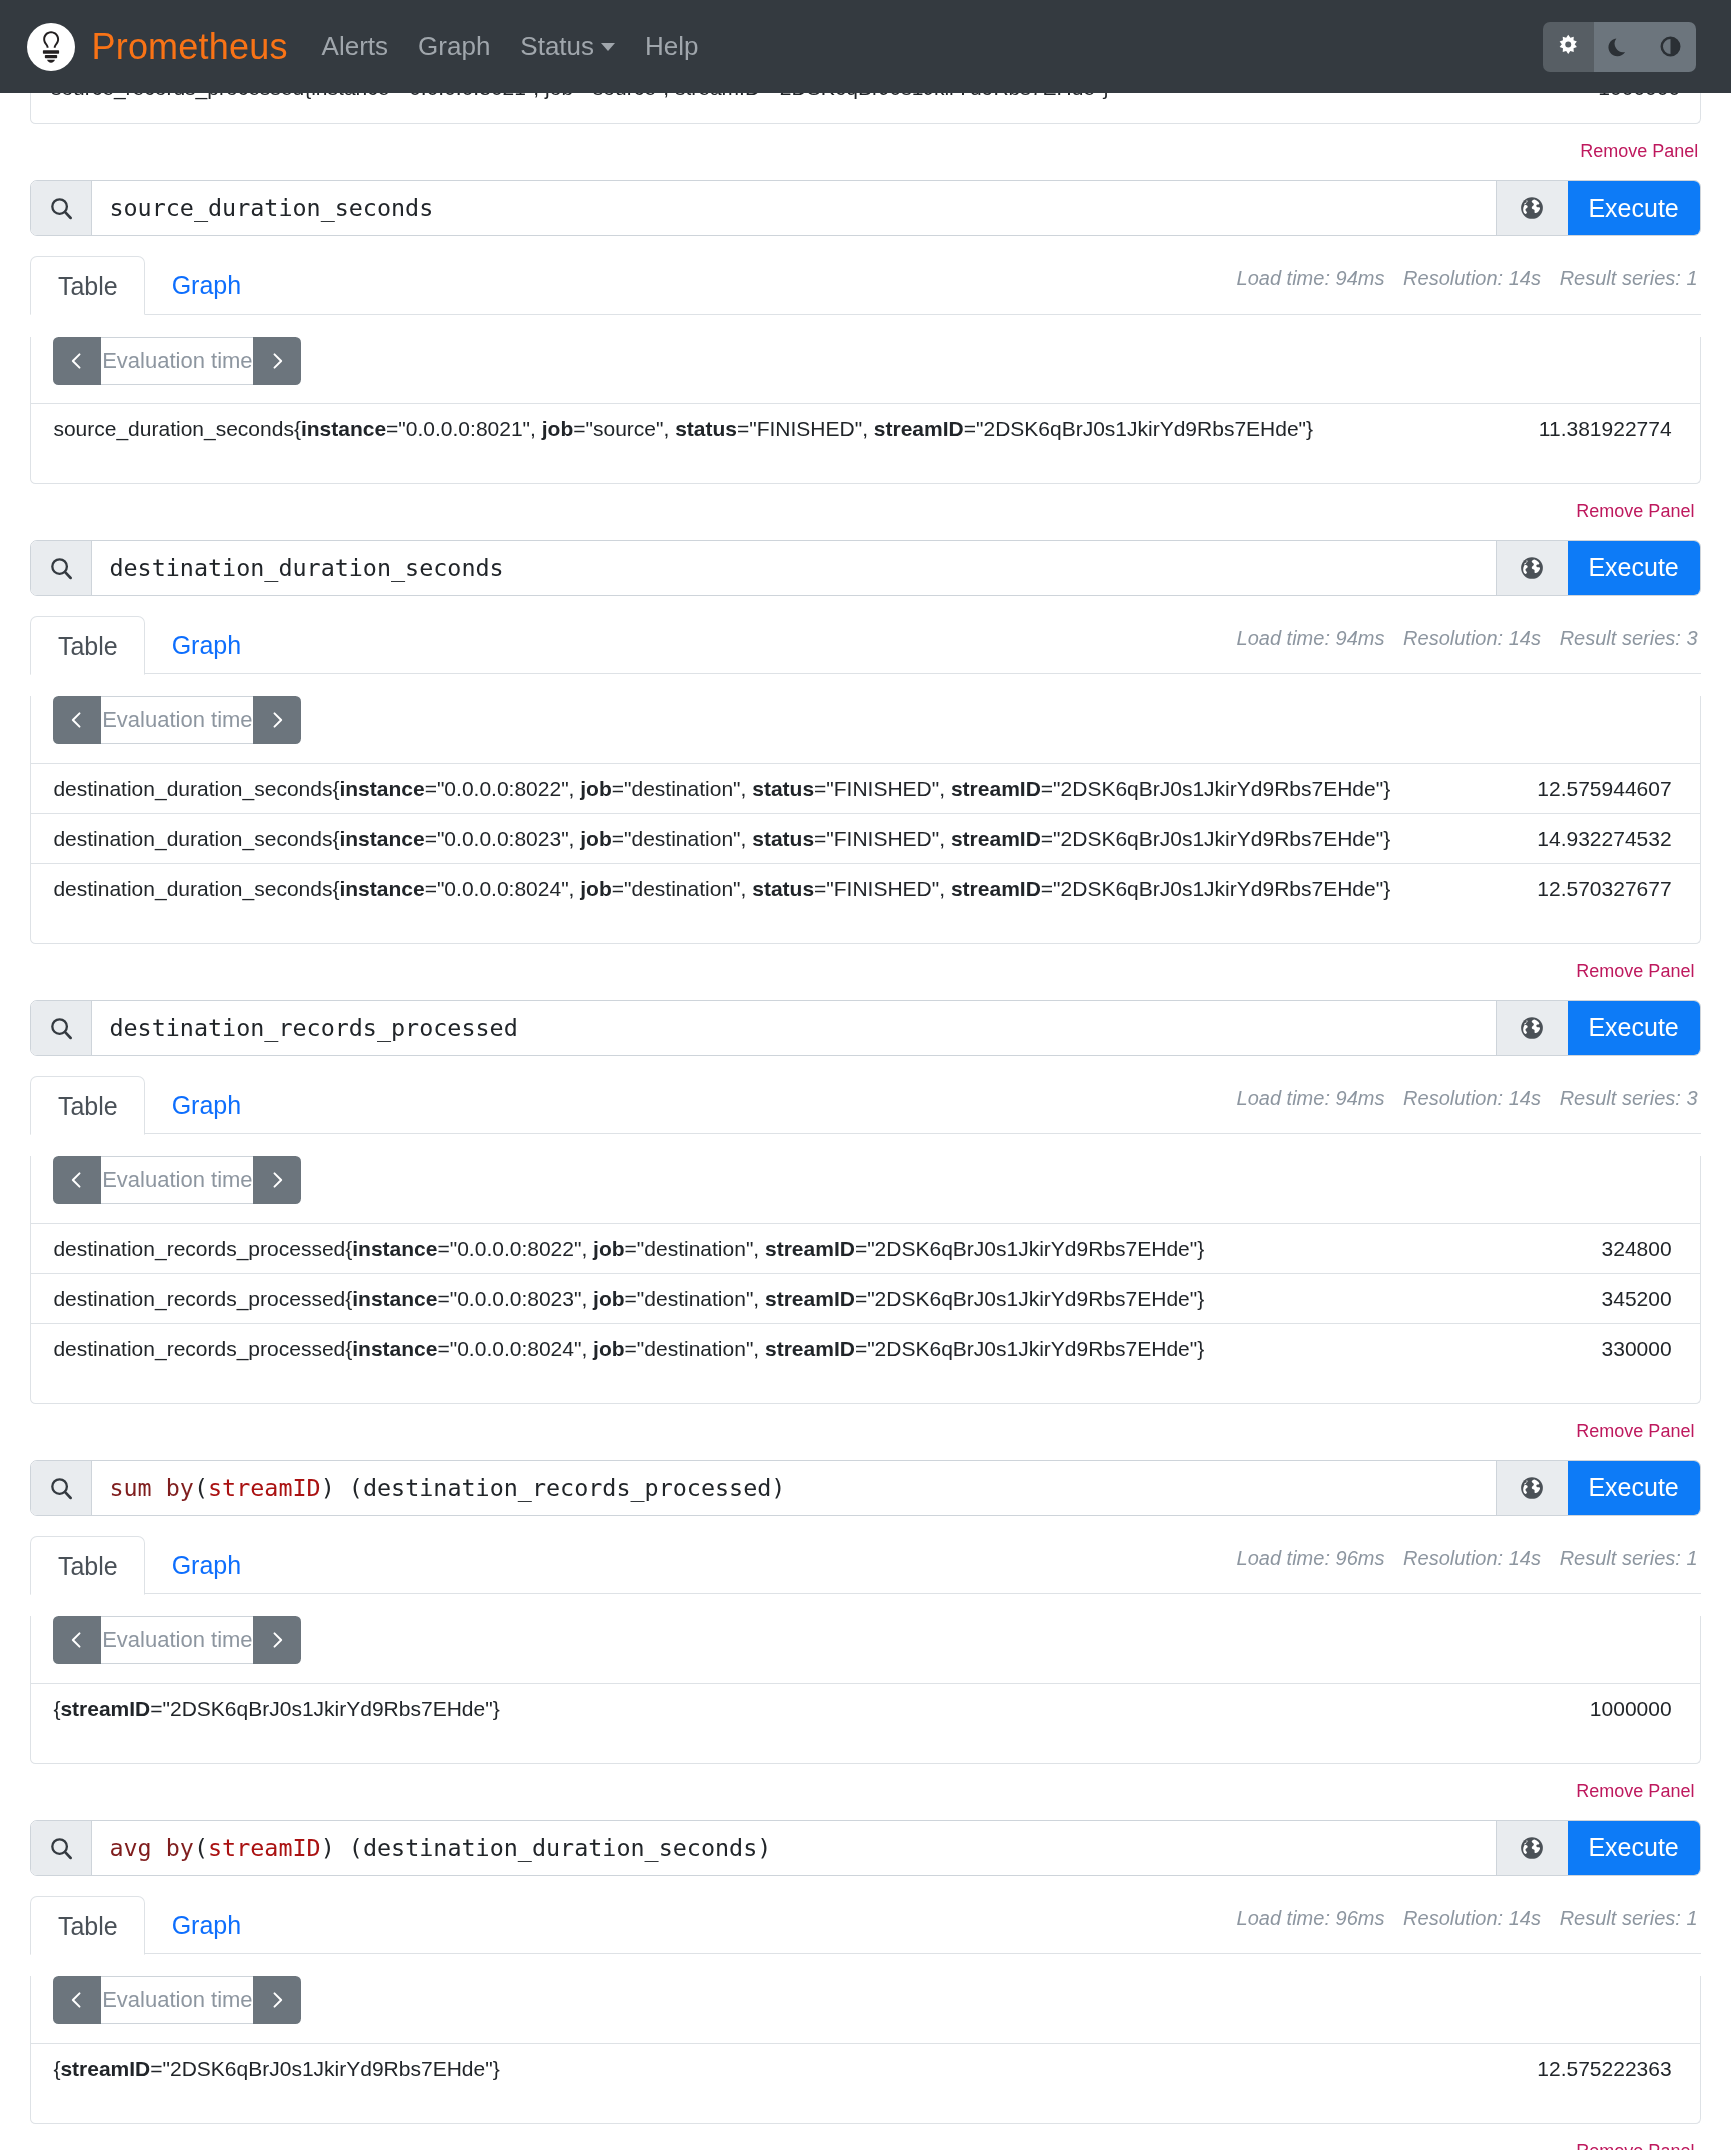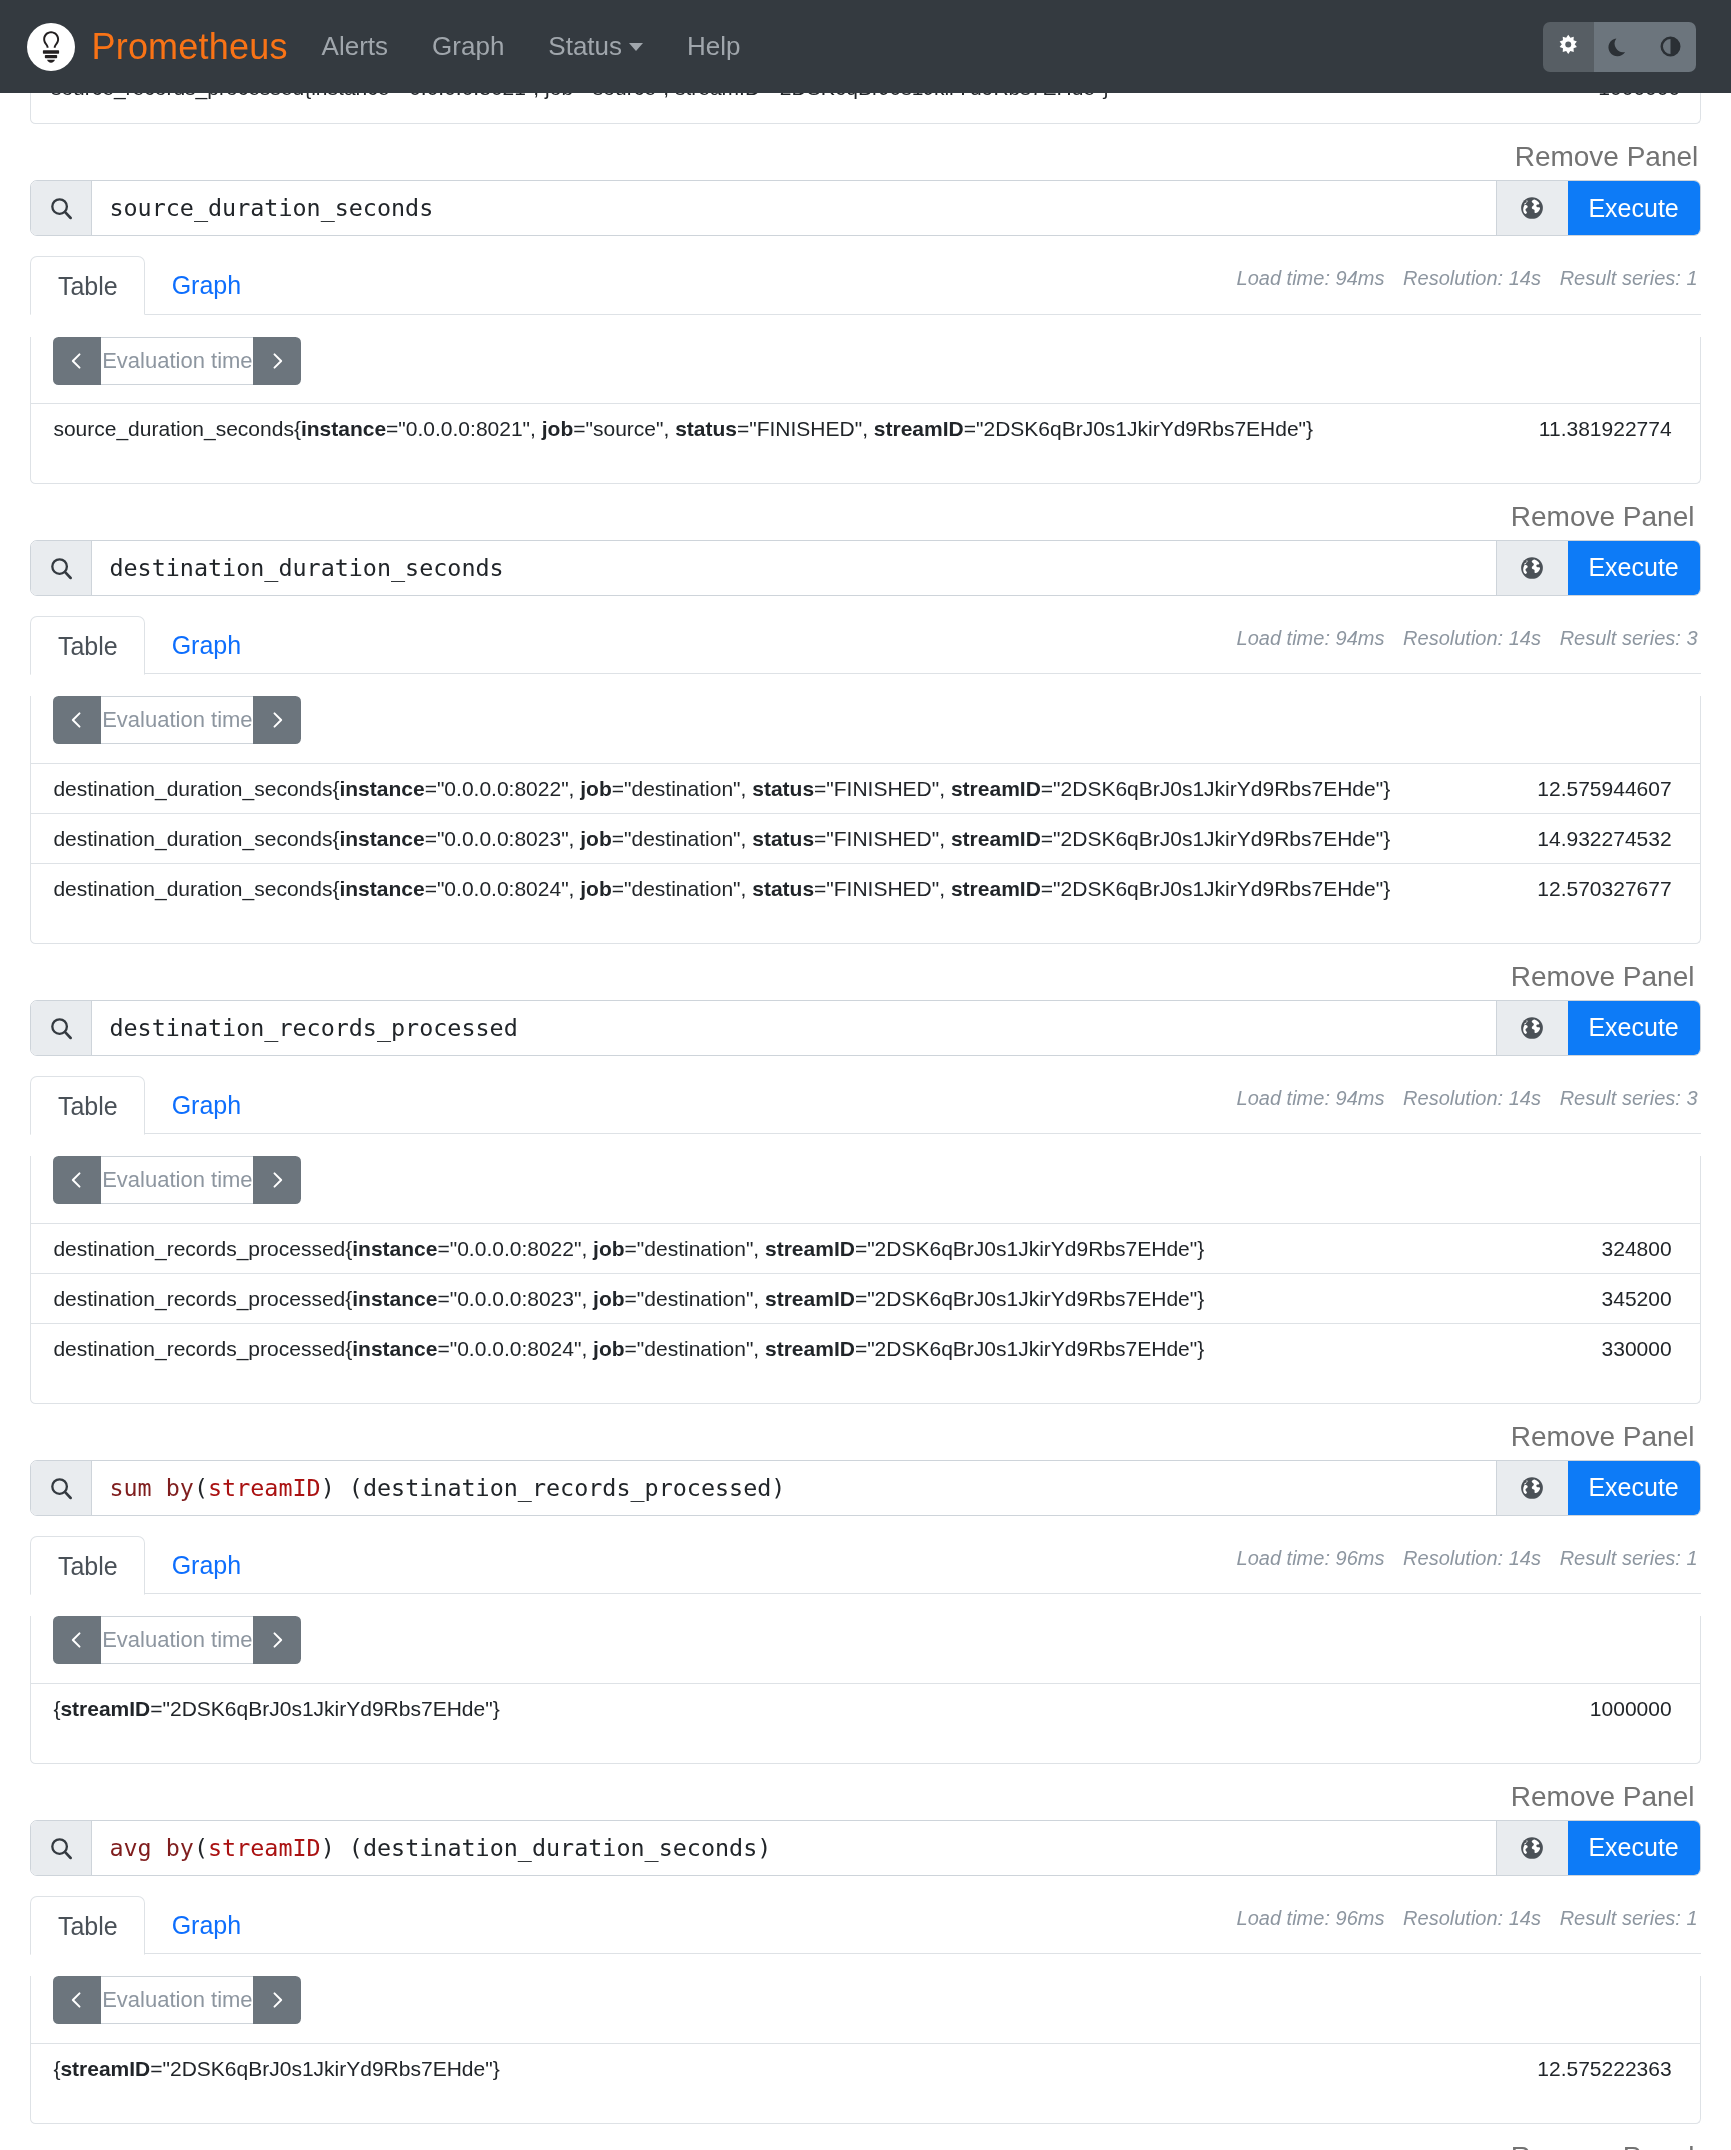--- a/index.html
+++ b/index.html
@@ -30,21 +30,21 @@
   .logo svg { display: block; }
   .brand-text {
     color: #f97316;
     font-size: 36px;
     letter-spacing: 0.2px;
     white-space: nowrap;
   }
   .nav-links {
     display: flex; align-items: center;
     margin-left: 34px;
-    gap: 44px;
+    gap: 30px;
   }
   .nav-link {
     color: #a0a6ac;
     font-size: 26px;
     white-space: nowrap;
     cursor: pointer;
     display: flex; align-items: center; gap: 7px;
   }
   .caret {
     width: 0; height: 0;
@@ -97,22 +97,22 @@
   }
   .clip-row .clip-label { flex: 1; }
   .clip-row .clip-value { width: 242px; text-align: right; }
 
   .remove-row {
     text-align: right;
     padding: 17px 6.2px 0 0;
     height: 56px;
   }
   .remove-link {
-    color: #737373;
-    font-size: 28px;
+    color: #be185d;
+    font-size: 18px;
     cursor: pointer;
     text-decoration: none;
   }
 
   
   .panel { margin: 0 3.9px; }
 
   .query-bar {
     display: flex;
     align-items: stretch;

